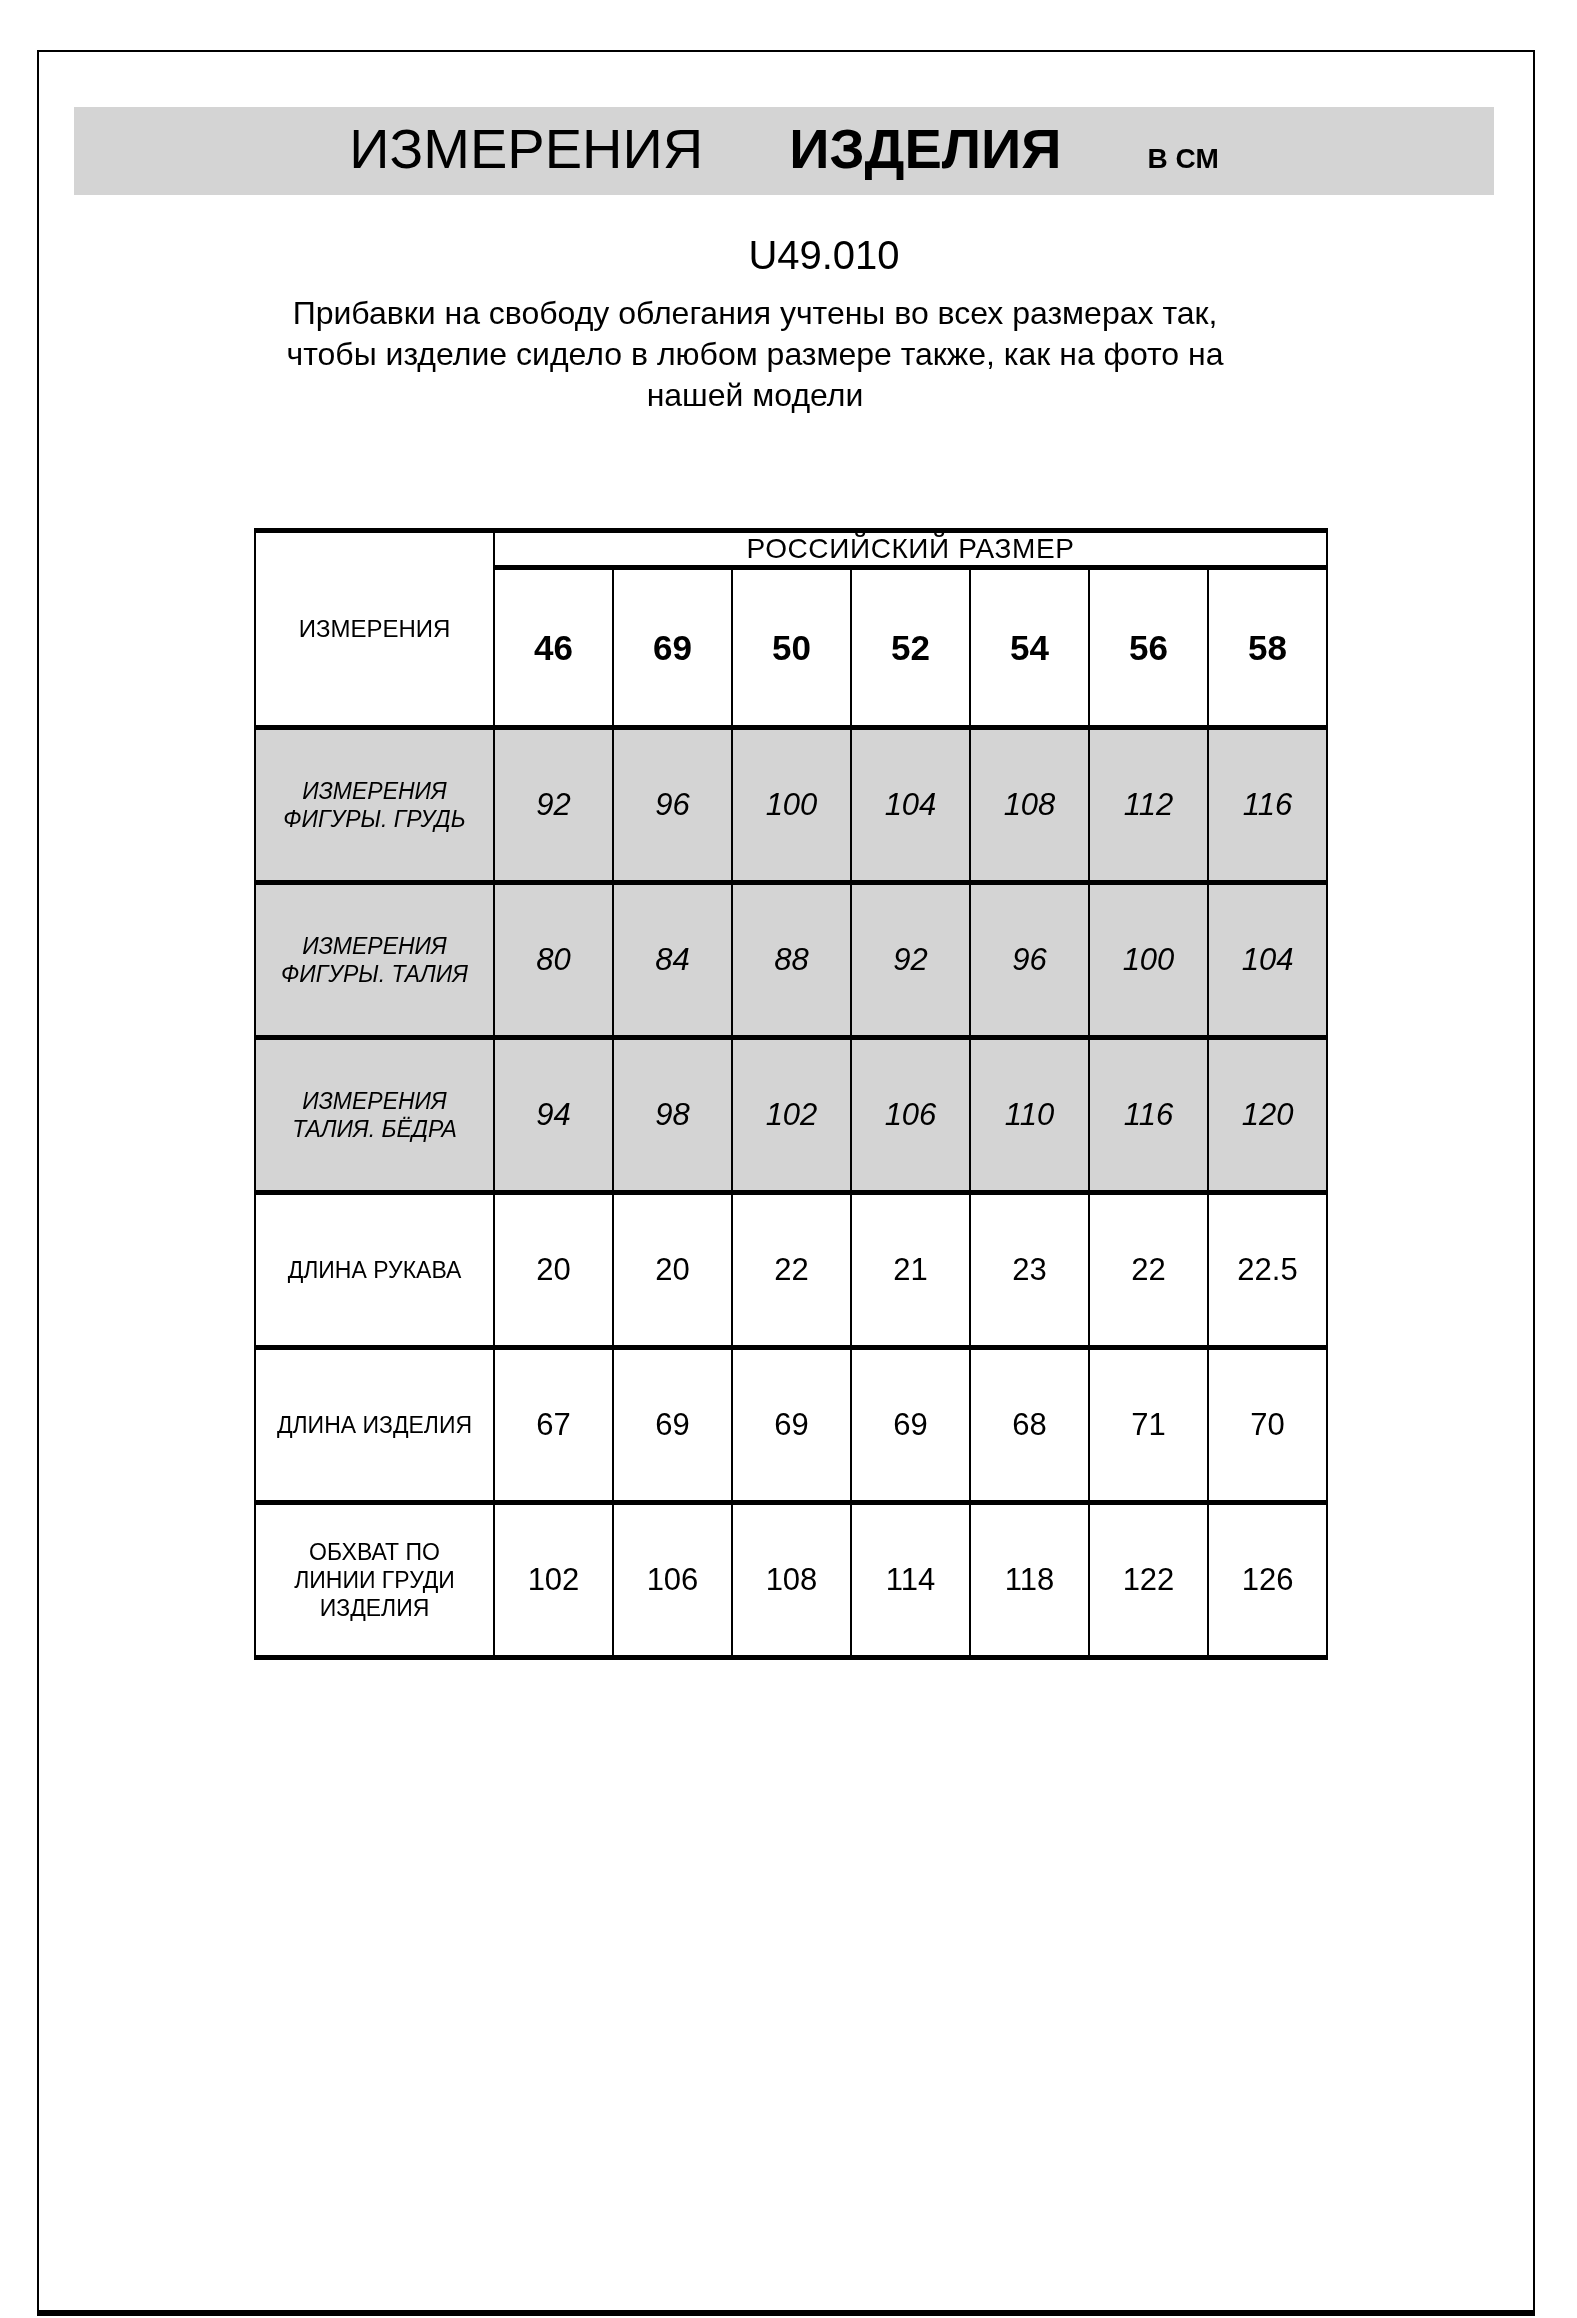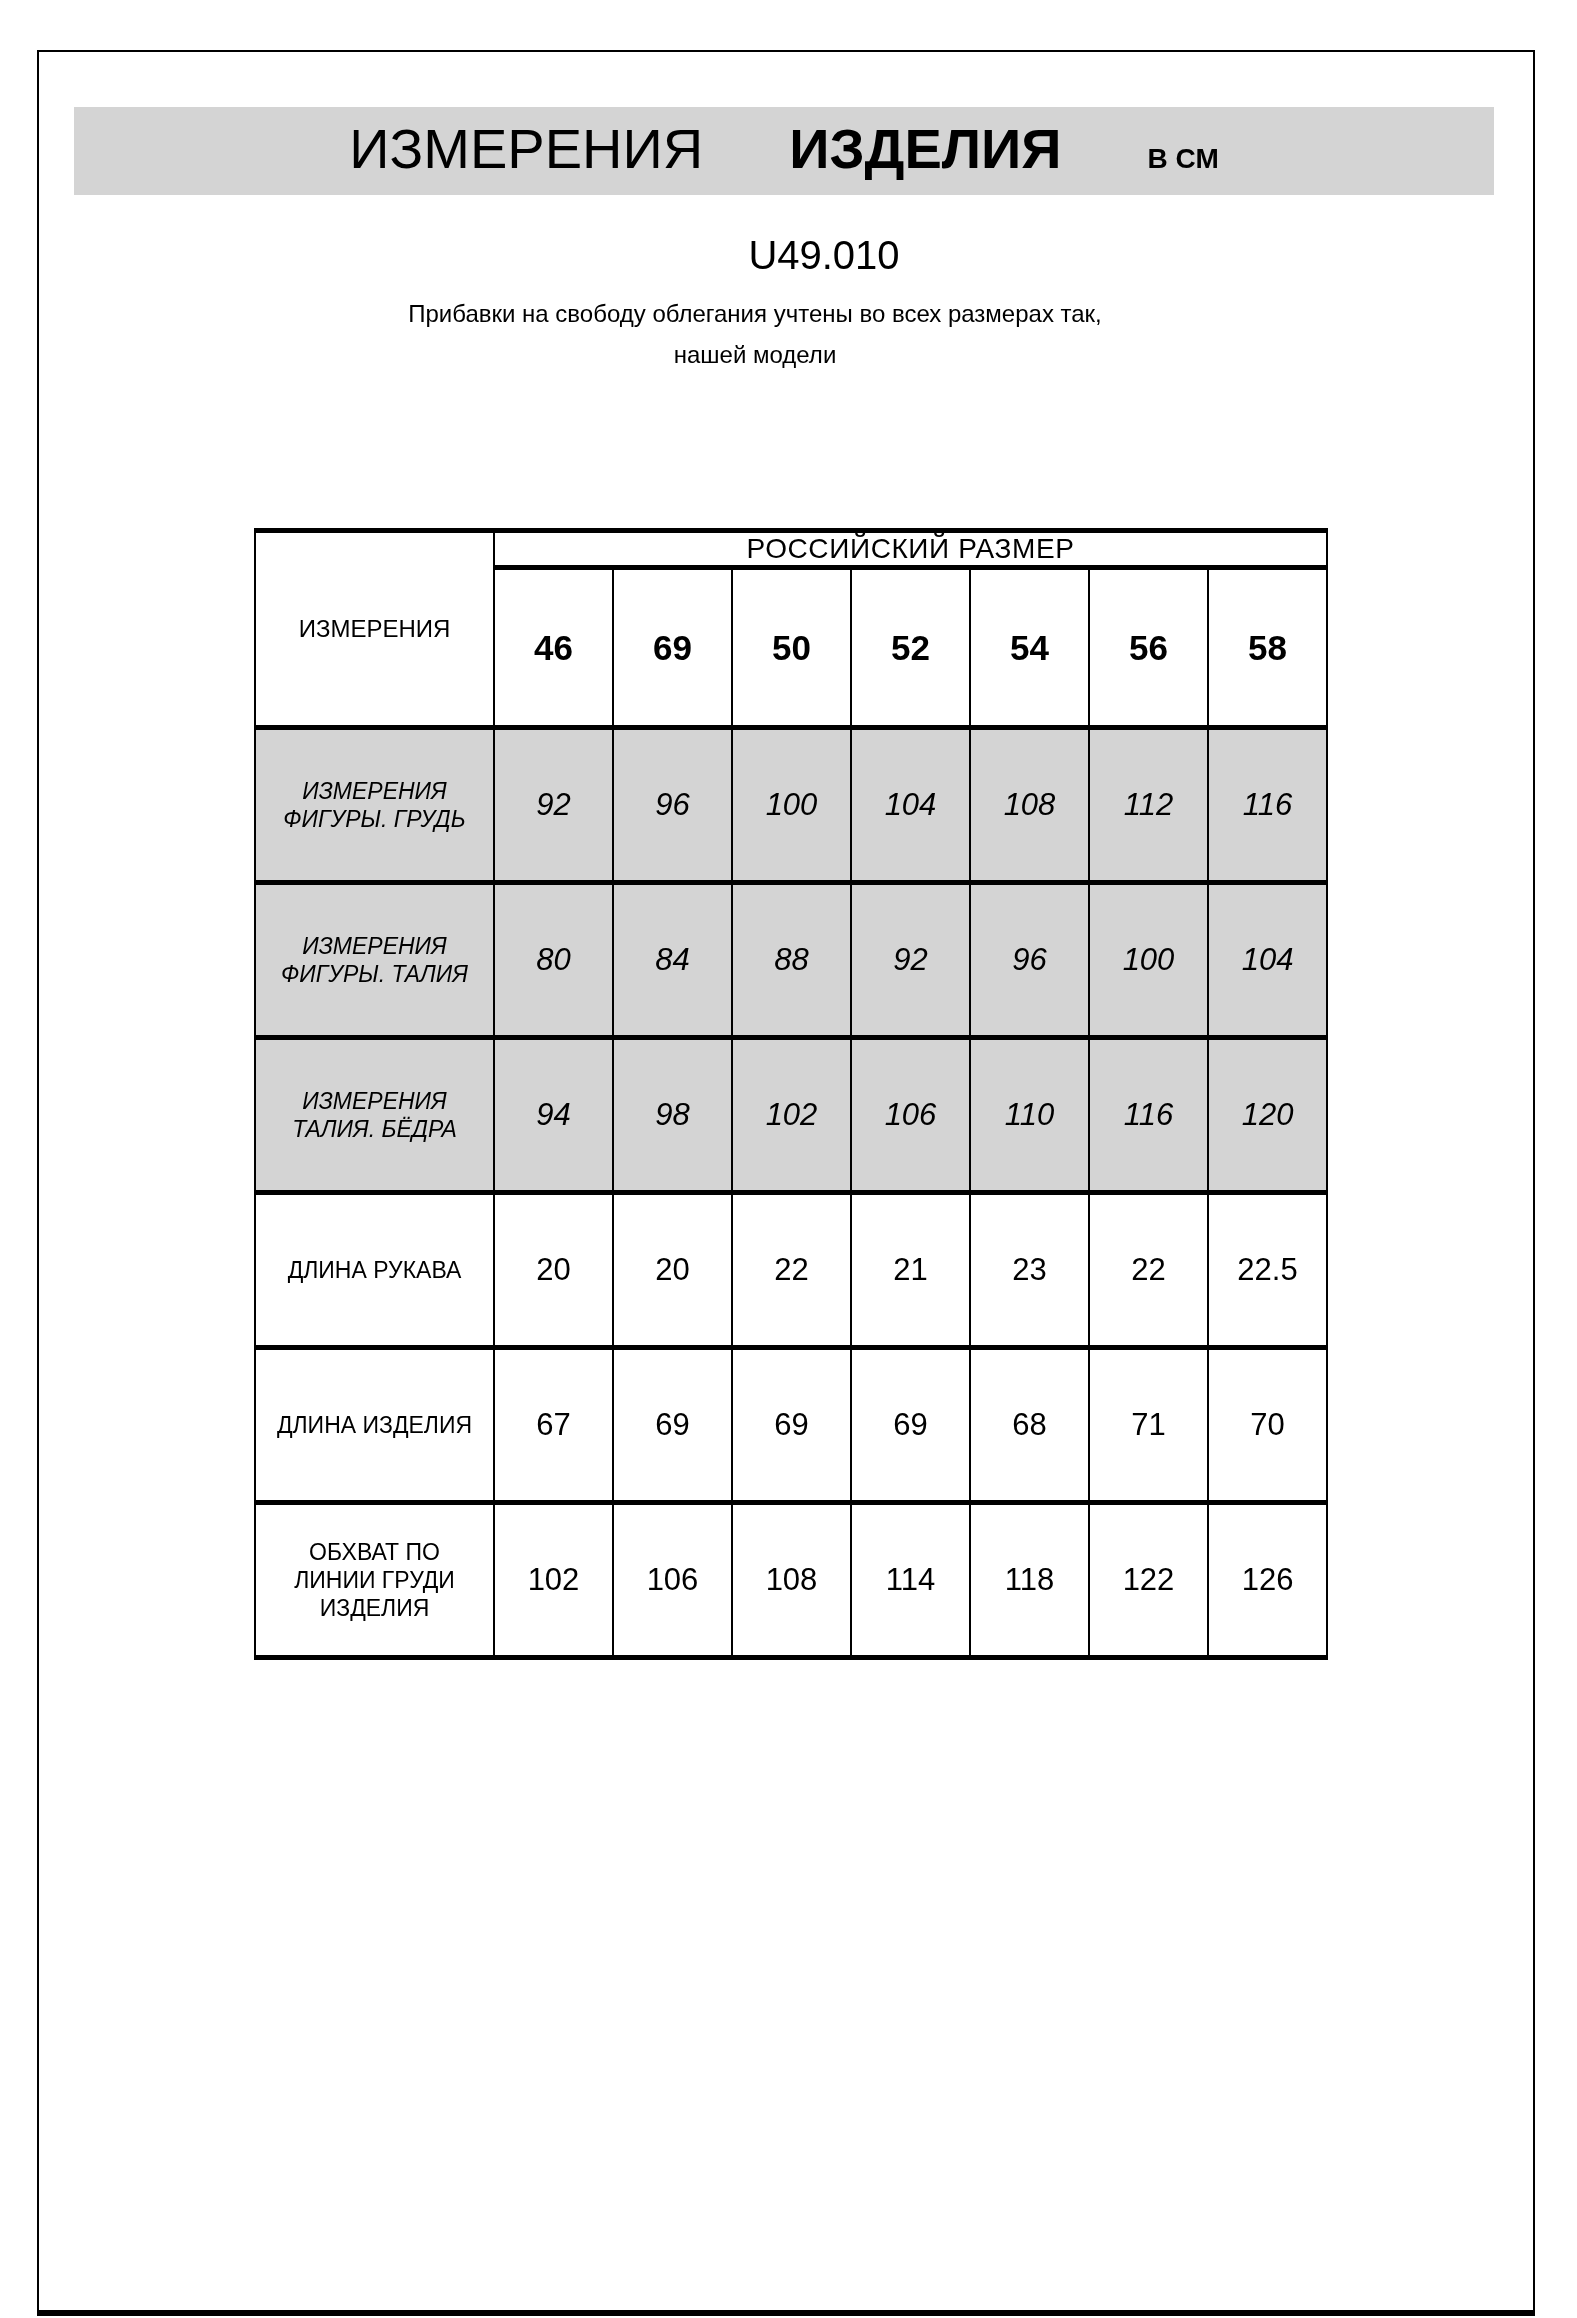--- a/index.html
+++ b/index.html
@@ -32,21 +32,21 @@
   .t-bold { font-size: 56px; font-weight: 700; }
   .t-unit { font-size: 28px; font-weight: 700; }
 
   .code {
     position: absolute; left: 37px; top: 233px; width: 1574px;
     text-align: center; font-size: 40px; line-height: 1.1; font-weight: 400;
   }
 
   .note {
     position: absolute; left: 37px; top: 293px; width: 1436px;
-    text-align: center; font-size: 24px; line-height: 41px;
+    text-align: center; font-size: 32px; line-height: 41px;
   }
 
   table.size-table {
     position: absolute; left: 254px; top: 528px;
     width: 1070px;
     border-collapse: collapse; table-layout: fixed;
   }
   .size-table col.col-label { width: 239px; }
   .size-table col.col-size  { width: 119px; }
   .size-table td, .size-table th {
@@ -75,20 +75,21 @@
   <div class="title-bar">
     <span class="t-reg">ИЗМЕРЕНИЯ</span>
     <span class="t-bold">ИЗДЕЛИЯ</span>
     <span class="t-unit">В СМ</span>
   </div>
 
   <div class="code">U49.010</div>
 
   <div class="note">
     <div>Прибавки на свободу облегания учтены во всех размерах так,</div>
+    <div>чтобы изделие сидело в любом размере также, как на фото на</div>
     <div>нашей модели</div>
   </div>
 
   <table class="size-table">
     <colgroup>
         <col class="col-label">
         <col class="col-size">
         <col class="col-size">
         <col class="col-size">
         <col class="col-size">

